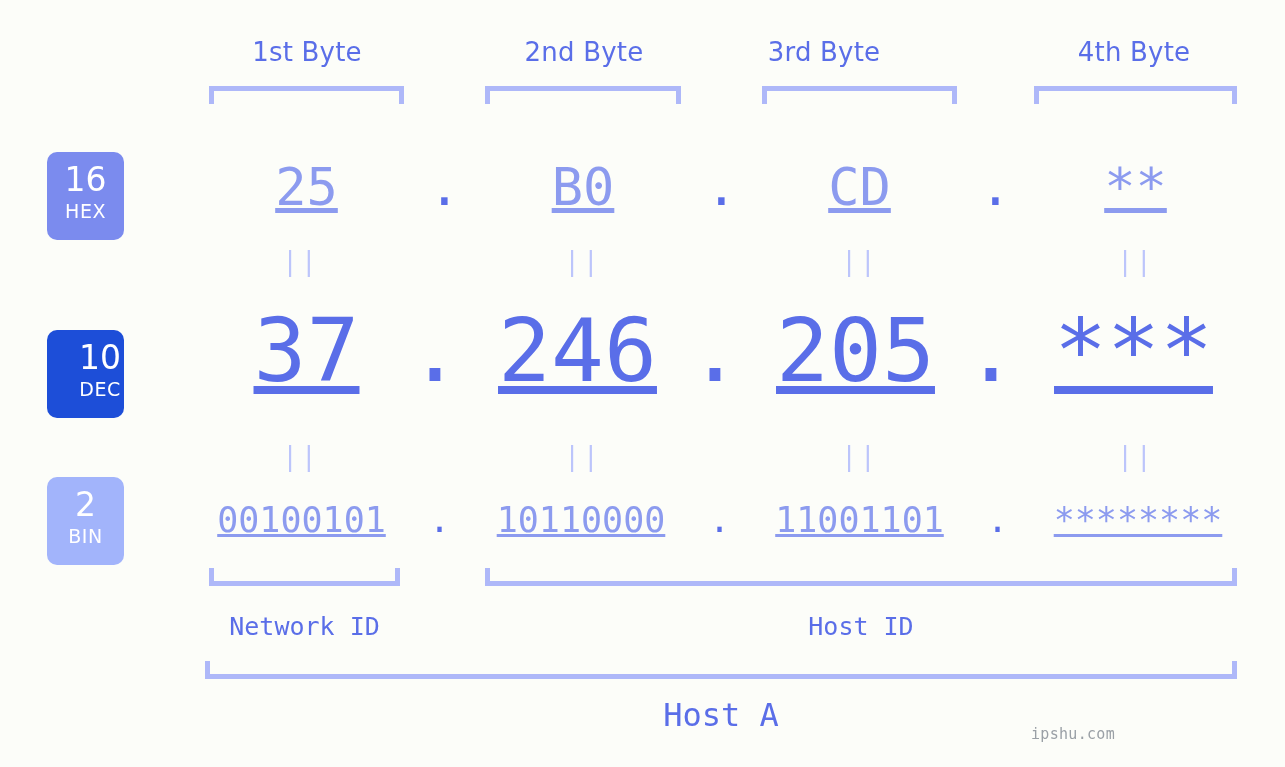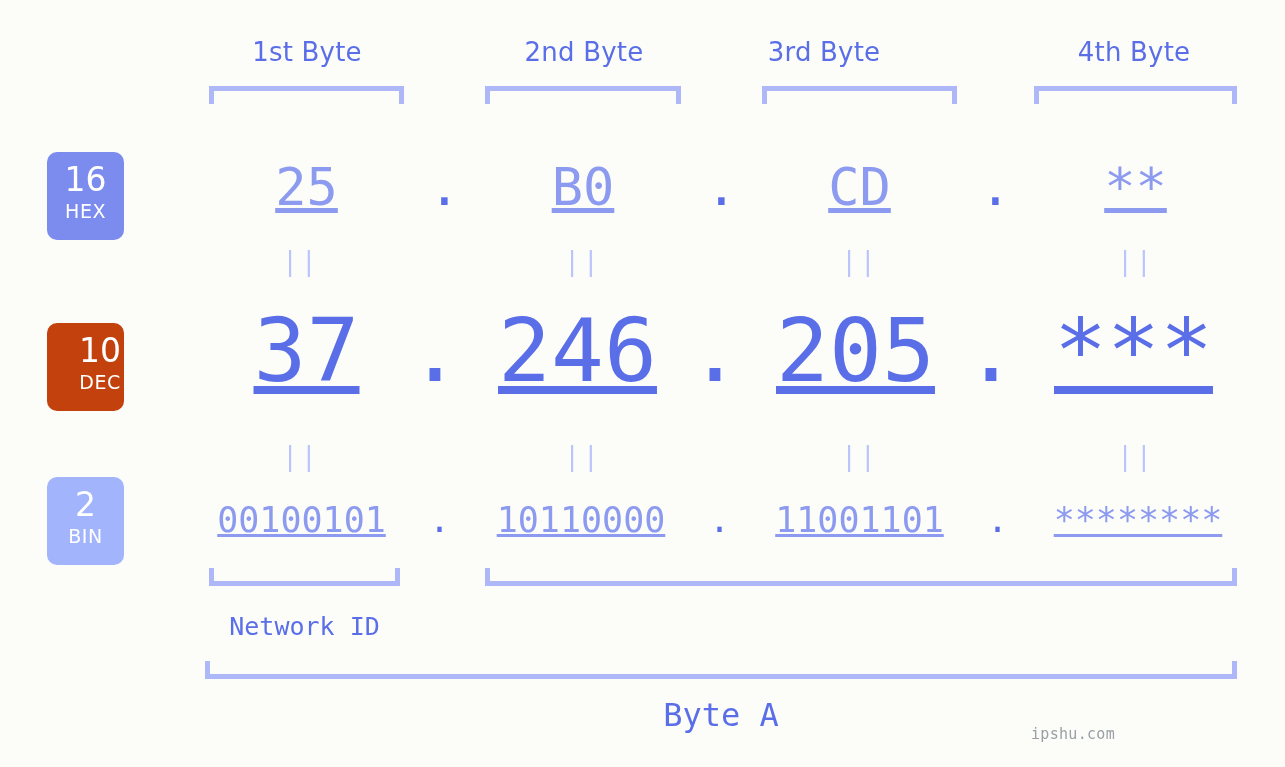--- a/index.html
+++ b/index.html
@@ -197,21 +197,21 @@
 
   <div class="bracket-top" style="left:209px; width:195px;"></div>
   <div class="bracket-top" style="left:485px; width:196px;"></div>
   <div class="bracket-top" style="left:762px; width:195px;"></div>
   <div class="bracket-top" style="left:1034px; width:203px;"></div>
 
   <div class="badge" style="top:152px; background:#7b8bee;">
     <span class="num">16</span>
     <span class="nm">HEX</span>
   </div>
-  <div class="badge" style="top:323px; background:#c2410c;padding-left:29px;">
+  <div class="badge" style="top:330px; background:#1d4ed8;padding-left:29px;">
     <span class="num">10</span>
     <span class="nm">DEC</span>
   </div>
   <div class="badge" style="top:477px; background:#a2b4fb;">
     <span class="num">2</span>
     <span class="nm">BIN</span>
   </div>
 
   <div class="row-hex">
     <div class="val" style="left:209px; width:195px;">25</div>
@@ -250,19 +250,20 @@
     <div class="dot" style="left:679px; width:81px;">.</div>
     <div class="val" style="left:762px; width:195px;">11001101</div>
     <div class="dot" style="left:957px; width:81px;">.</div>
     <div class="val" style="left:1038px; width:200px;">********</div>
   </div>
 
   <div class="bracket-bottom" style="top:568px; left:209px; width:191px;"></div>
   <div class="bracket-bottom" style="top:568px; left:485px; width:752px;"></div>
 
   <div class="id-label" style="left:209px; width:191px;">Network ID</div>
+  <div class="id-label" style="left:485px; width:752px;">Host ID</div>
 
   <div class="bracket-bottom" style="top:661px; left:205px; width:1032px;"></div>
-  <div id="class-label">Byte A</div>
+  <div id="class-label">Host A</div>
 
   <div id="watermark">ipshu.com</div>
 
 </div>
 
 </body></html>

